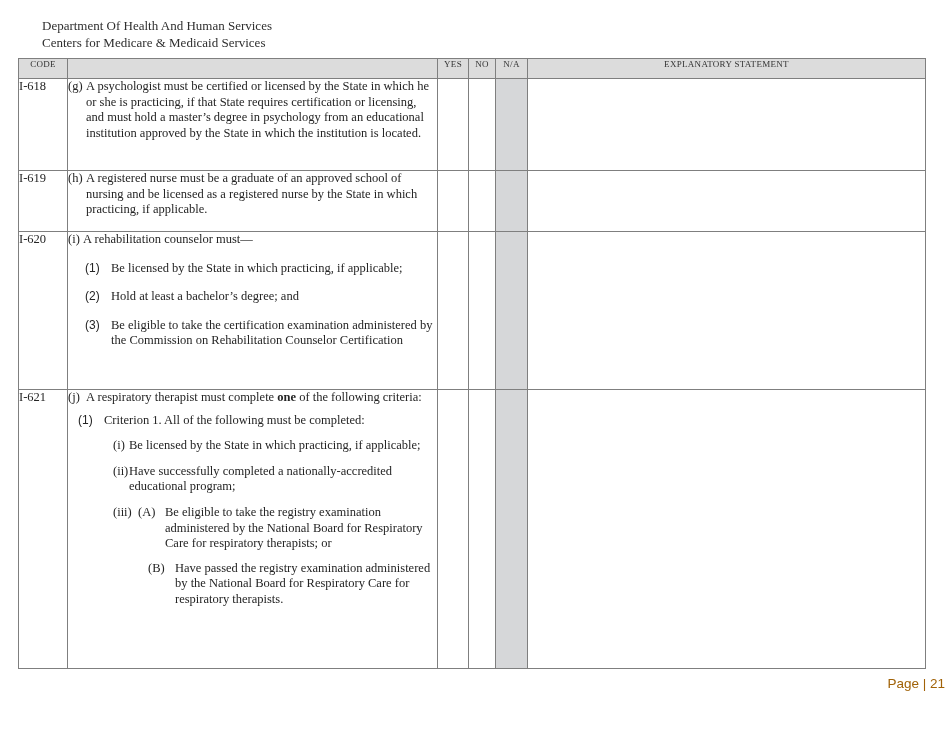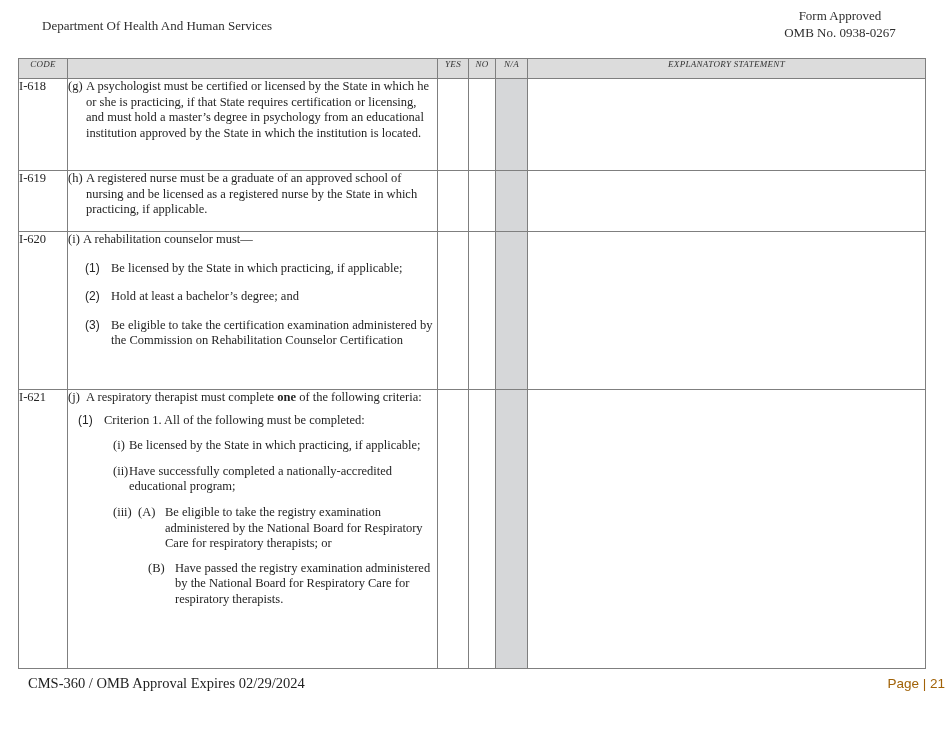--- a/index.html
+++ b/index.html
@@ -33,21 +33,20 @@
   }
   thead th {
     background:#dcdcdc;
     height:19px;
     font-weight:normal;
     font-size:9px;
     letter-spacing:0.3px;
     color:#333333;
     text-align:center;
     vertical-align:middle;
-    font-style:italic;
   }
   thead th.h-code { text-align:center; }
 
   td.code {
     font-size:12.5px;
     padding:5px 2px 0 11px;
   }
   td.req {
     font-size:12.5px;
     line-height:15.6px;
@@ -92,26 +91,23 @@
     font-size:13.5px; color:#a16207;text-align:center;
   }
 </style>
 </head>
 <body>
 
 <div class="page">
 
   <div class="agency">
     <div>Department Of Health And Human Services</div>
+    <div>Centers for Medicare &amp; Medicaid Services</div>
   </div>
 
-  <div class="approved">
-    <div>Form Approved</div>
-    <div>OMB No. 0938-0267</div>
-  </div>
 
   <table class="grid">
     <colgroup>
       <col style="width:49px">
       <col style="width:370px">
       <col style="width:31px">
       <col style="width:27px">
       <col style="width:32px">
       <col style="width:398px">
     </colgroup>
@@ -216,16 +212,15 @@
         </td>
         <td></td>
         <td></td>
         <td class="na-cell"></td>
         <td></td>
       </tr>
 
     </tbody>
   </table>
 
-  <div class="footer-left">CMS-360 / OMB Approval Expires 02/29/2024</div>
   <div class="footer-right">Page | 21</div>
 
 </div>
 
 </body></html>

